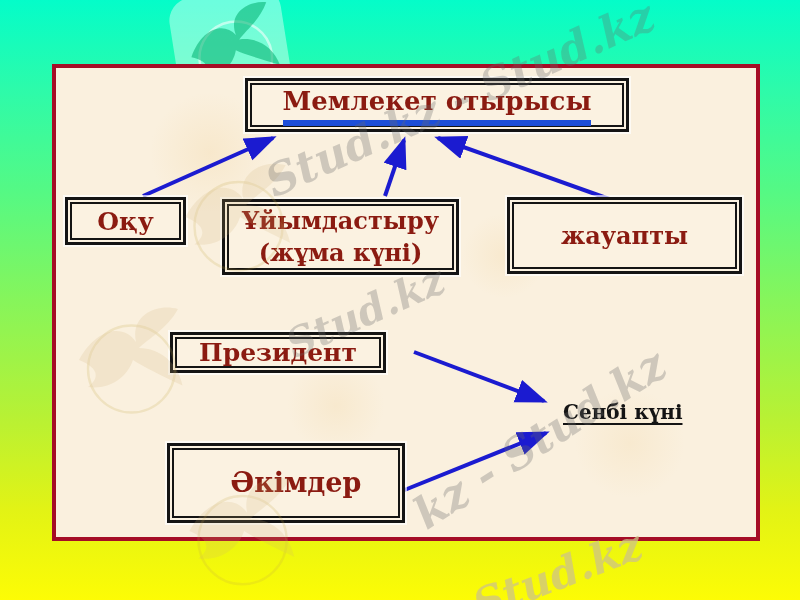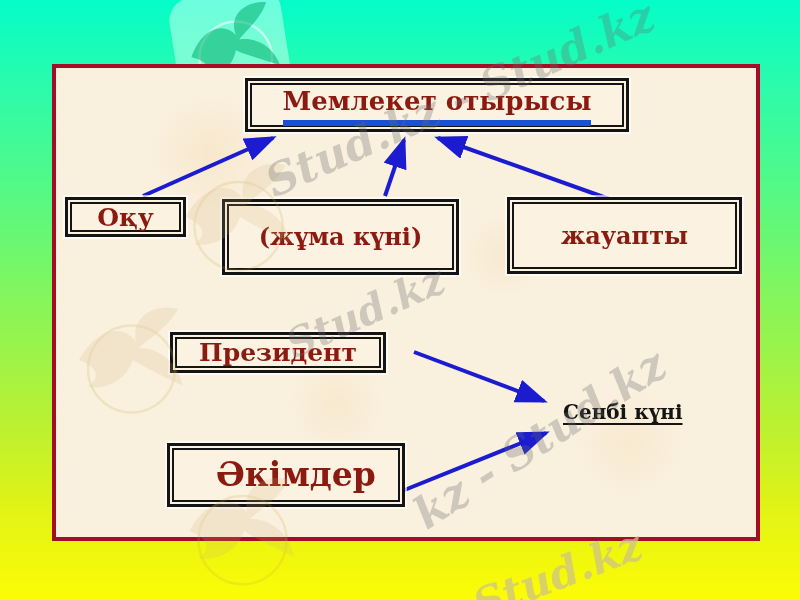--- a/index.html
+++ b/index.html
@@ -31,25 +31,25 @@
     position:absolute;box-sizing:border-box;z-index:4;
     background:#fbf2e1;border:3px solid #141414;
     box-shadow: inset 0 0 0 2px #fbf2e1, inset 0 0 0 4px #141414, 0 0 0 2px rgba(255,255,255,.65);
     display:flex;flex-direction:column;align-items:center;justify-content:center;
     color:#8b1b11;font-weight:bold;text-align:center;line-height:1.32;
   }
   .node .ln{white-space:nowrap;}
   .underline-red{border-bottom:6px solid #1d4ed8;padding-bottom:1px;}
 
   #node-meeting{left:245px;top:78px;width:384px;height:54px;font-size:26px;}
-  #node-oku{left:65px;top:197px;width:121px;height:40px;font-size:25px;}
+  #node-oku{left:65px;top:197px;width:121px;height:48px;font-size:25px;}
   #node-uiym{left:222px;top:199px;width:237px;height:76px;font-size:24px;}
   #node-kezek{left:507px;top:197px;width:235px;height:77px;font-size:24px;}
   #node-prezident{left:170px;top:332px;width:216px;height:41px;font-size:25px;}
-  #node-akimder{left:167px;top:443px;width:238px;height:64px;font-size:33px;padding-left:20px;}
+  #node-akimder{left:167px;top:443px;width:238px;height:80px;font-size:27px;padding-left:20px;}
 
   .side-label{
     position:absolute;left:563px;top:400px;z-index:4;
     font-weight:600;font-size:20px;color:#141414;
     text-decoration:underline;text-underline-offset:4px;white-space:nowrap;
   }
 
   
   .wm{
     position:absolute;z-index:6;pointer-events:none;white-space:nowrap;
@@ -103,20 +103,21 @@
 
   <div id="node-meeting" class="node">
     <span class="ln underline-red">Мемлекет отырысы</span>
   </div>
 
   <div id="node-oku" class="node">
     <span class="ln">Оқу</span>
   </div>
 
   <div id="node-uiym" class="node">
+    <span class="ln">Ұйымдастыру</span>
     <span class="ln">(жұма күні)</span>
   </div>
 
   <div id="node-kezek" class="node">
     <span class="ln">жауапты</span>
   </div>
 
   <div id="node-prezident" class="node">
     <span class="ln">Президент</span>
   </div>

